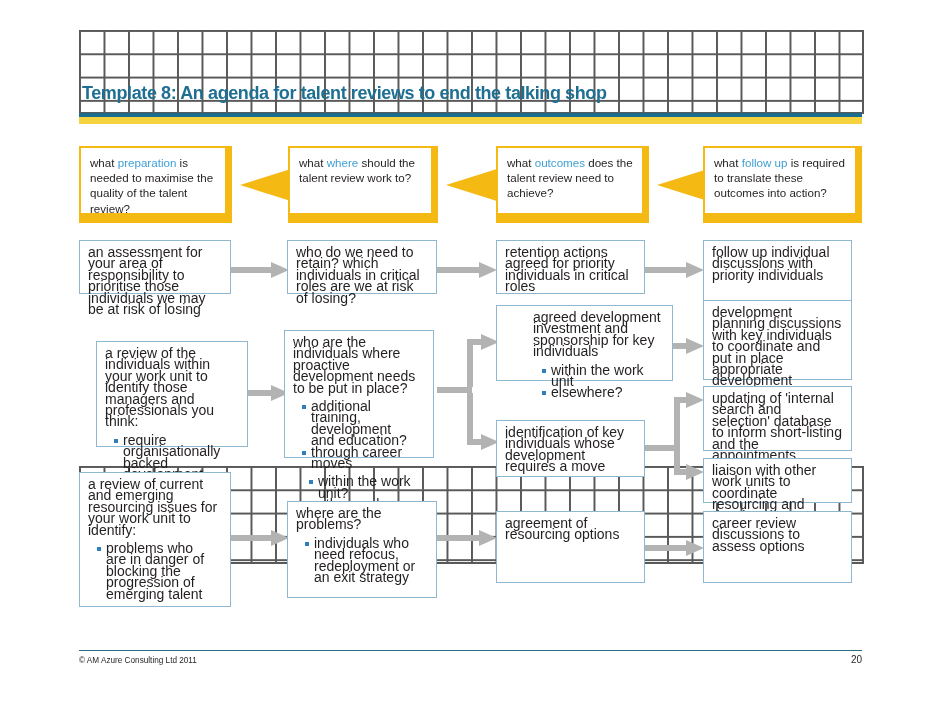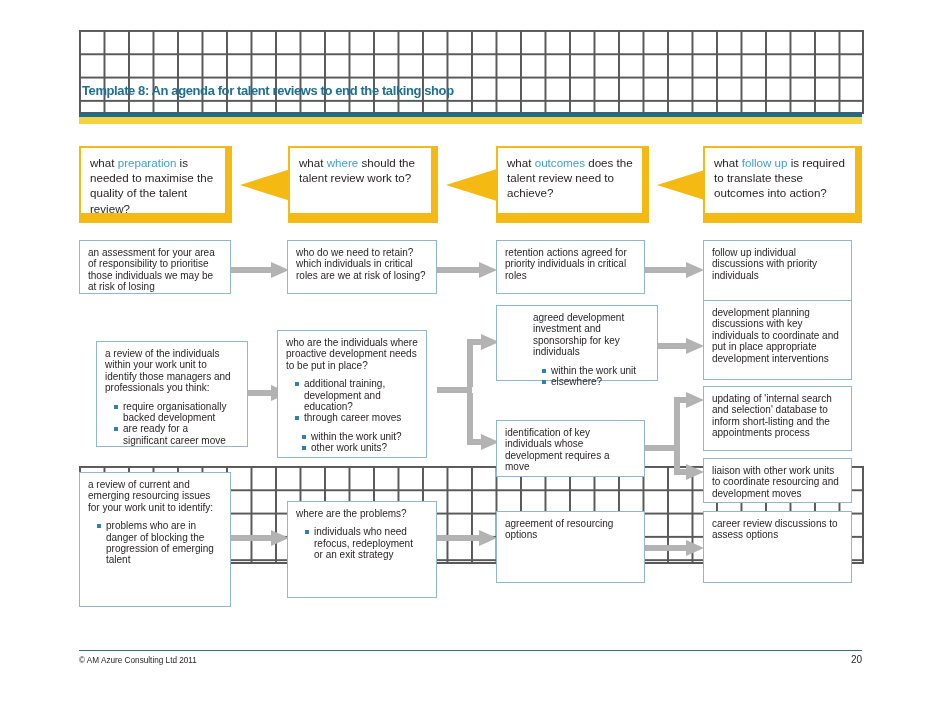--- a/index.html
+++ b/index.html
@@ -16,38 +16,38 @@
      background-size:24.5px 23.3px;
      background-position:0 0;
      border-right:2px solid #595959;border-bottom:2px solid #595959;
   }
   #grid-top{left:79px;top:30px;width:783px;height:82px;}
   #grid-bottom{left:79px;top:466px;width:783px;height:96px;}
 
   
   #title-band{position:absolute;left:79px;top:92px;width:783px;height:22px;}
   #title-text{position:absolute;left:82px;top:83px;width:780px;
-      font-size:13px;font-weight:bold;letter-spacing:-0.4px;
+      font-size:18px;font-weight:bold;letter-spacing:-0.4px;
       color:#1f6f93;white-space:nowrap;}
   #title-rule{position:absolute;left:79px;top:113px;width:783px;height:4px;background:#1b6d8f;}
   #title-yellow{position:absolute;left:79px;top:117px;width:783px;height:7px;background:#f5d33f;}
 
   
   .hpanel{position:absolute;top:146px;height:77px;background:#f5b914;}
   .hpanel .inner{position:absolute;left:0;top:0;right:5px;bottom:8px;
       background:#ffffff;border:2px solid #f5b914;box-sizing:border-box;
       padding:7px 9px 0 9px;font-size:11.6px;line-height:15.2px;}
   .hpanel .inner b{font-weight:normal;color:#3f9fd4;}
   .harrow{position:absolute;top:168px;width:36px;height:34px;}
   .harrow svg{display:block;}
 
   
   .fbox{position:absolute;background:#ffffff;border:1px solid #8fb8d0;
         box-sizing:border-box;padding:6px 8px 4px 8px;
-        font-size:10px;line-height:11.4px;color:#231f20;}
+        font-size:14px;line-height:11.4px;color:#231f20;}
   .fbox p{margin:0;}
   .fbox ul{margin:7px;padding:0;list-style:none;}
   .fbox li{position:relative;padding-left:11px;margin:0;}
   .fbox li:before{content:"";position:absolute;left:2px;top:4px;
         width:4px;height:4px;background:#2f7fbf;}
   .fbox ul.sub{margin-left:14px;}
   .fbox ul.sub li:before{background:#2f7fbf;}
 
   
   .conn{position:absolute;}
@@ -191,21 +191,21 @@
     <p>a review of current and emerging resourcing issues for your work unit to identify:</p>
     <ul>
       <li>problems who are in danger of blocking the progression of emerging talent</li>
     </ul>
   </div>
 
   <div class="fbox" style="left:287px;top:240px;width:150px;height:54px;">
     <p>who do we need to retain? which individuals in critical roles are we at risk of losing?</p>
   </div>
 
-  <div class="fbox" style="left:277px;top:330px;width:150px;height:128px;">
+  <div class="fbox" style="left:284px;top:330px;width:150px;height:128px;">
     <p>who are the individuals where proactive development needs to be put in place?</p>
     <ul>
       <li>additional training, development and education?</li>
       <li>through career moves</li>
     </ul>
     <ul class="sub">
       <li>within the work unit?</li>
       <li>other work units?</li>
     </ul>
   </div>
@@ -214,21 +214,21 @@
     <p>where are the problems?</p>
     <ul>
       <li>individuals who need refocus, redeployment or an exit strategy</li>
     </ul>
   </div>
 
   <div class="fbox" style="left:496px;top:240px;width:149px;height:54px;">
     <p>retention actions agreed for priority individuals in critical roles</p>
   </div>
 
-  <div class="fbox" style="left:496px;top:305px;width:162px;height:76px;padding-left:36px;">
+  <div class="fbox" style="left:496px;top:305px;width:177px;height:76px;padding-left:36px;">
     <p>agreed development investment and sponsorship for key individuals</p>
     <ul>
       <li>within the work unit</li>
       <li>elsewhere?</li>
     </ul>
   </div>
 
   <div class="fbox" style="left:496px;top:420px;width:149px;height:57px;">
     <p>identification of key individuals whose development requires a move</p>
   </div>

